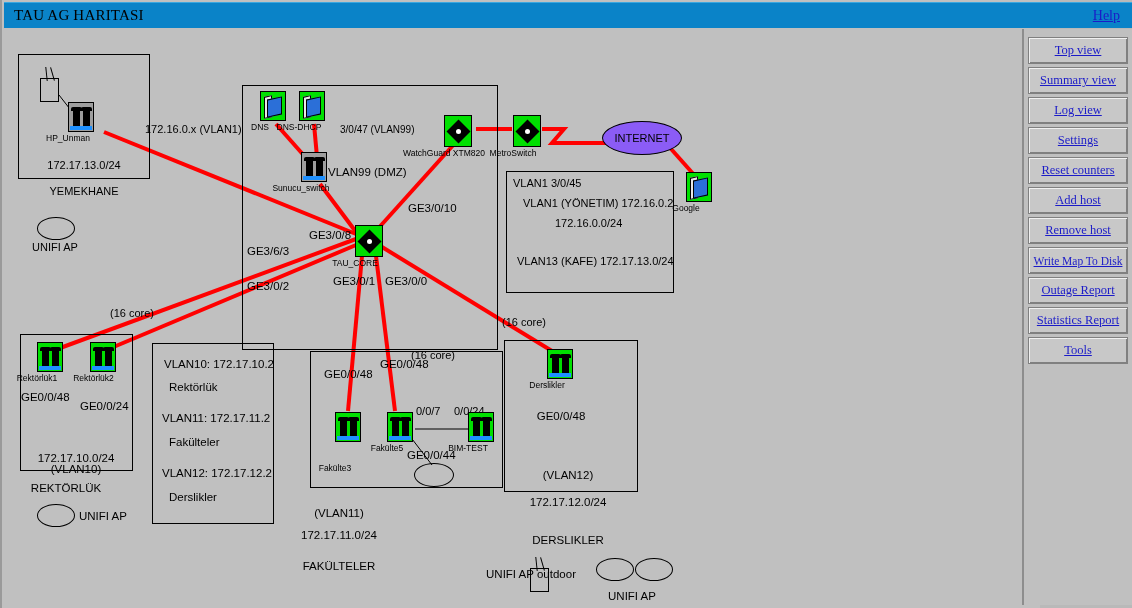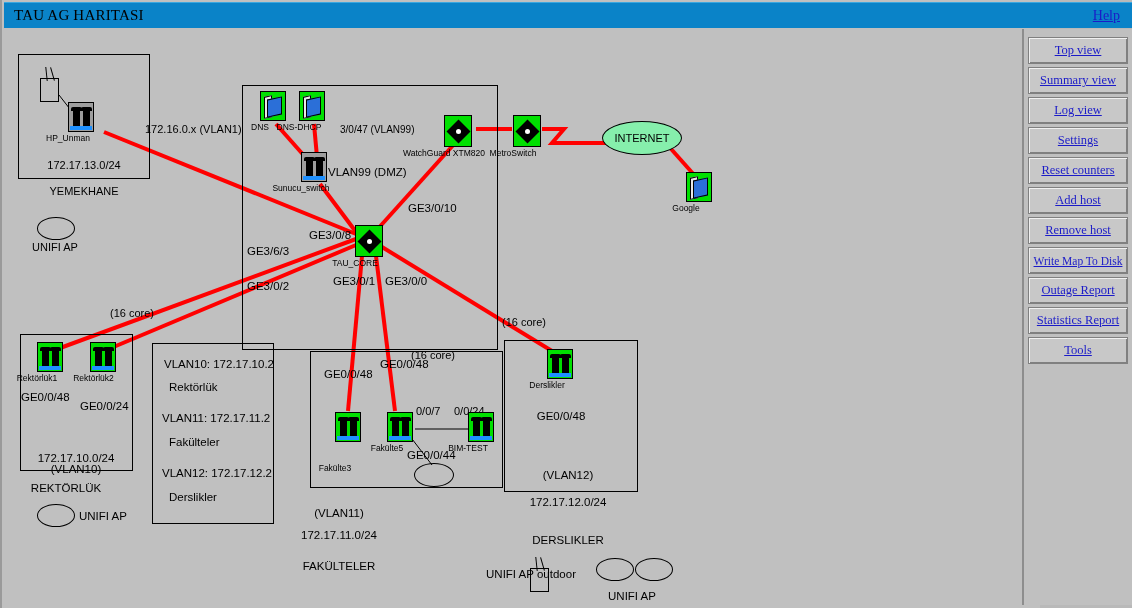--- a/index.html
+++ b/index.html
@@ -223,34 +223,40 @@
     </div>
 
     <div class="node" style="left:509px;top:86px;">
       <div class="ico ico-router">
         <div class="dia"></div>
           <div class="dot"></div>
       </div>
       <div class="cap" style="top:33px;">MetroSwitch</div>
     </div>
 
-    <div style="position:absolute;left:598px;top:92px;width:78px;height:32px;border:1px solid #000;border-radius:50%;background:#86efac;display:flex;align-items:center;justify-content:center;">
+    <div style="position:absolute;left:598px;top:92px;width:78px;height:32px;border:1px solid #000;border-radius:50%;background:#8b5cf6;display:flex;align-items:center;justify-content:center;">
       <span style="font-family:'Liberation Sans',sans-serif;font-size:11px;">INTERNET</span>
     </div>
 
     <div class="node" style="left:682px;top:143px;">
       <div class="ico ico-server">
         <div class="sid"></div>
           <div class="scr"></div>
       </div>
       <div class="cap" style="top:31px;">Google</div>
     </div>
 
     <div class="lbl" style="left:404px;top:173px;font-size:11.5px;">GE3/0/10</div>
 
+    <div class="box" style="left:502px;top:142px;width:168px;height:122px;">
+      <div class="lbl" style="left:6px;top:6px;font-size:11px;">VLAN1 3/0/45</div>
+      <div class="lbl" style="left:16px;top:26px;font-size:11px;">VLAN1 (YÖNETIM) 172.16.0.2</div>
+      <div class="lbl" style="left:48px;top:46px;font-size:11px;">172.16.0.0/24</div>
+      <div class="lbl" style="left:10px;top:84px;font-size:11px;">VLAN13 (KAFE) 172.17.13.0/24</div>
+    </div>
 
     <div class="node" style="left:351px;top:196px;">
       <div class="ico ico-router">
         <div class="dia"></div>
           <div class="dot"></div>
       </div>
       <div class="cap" style="top:33px;">TAU_CORE</div>
     </div>
 
     <div class="lbl" style="left:305px;top:200px;font-size:11.5px;">GE3/0/8</div>

